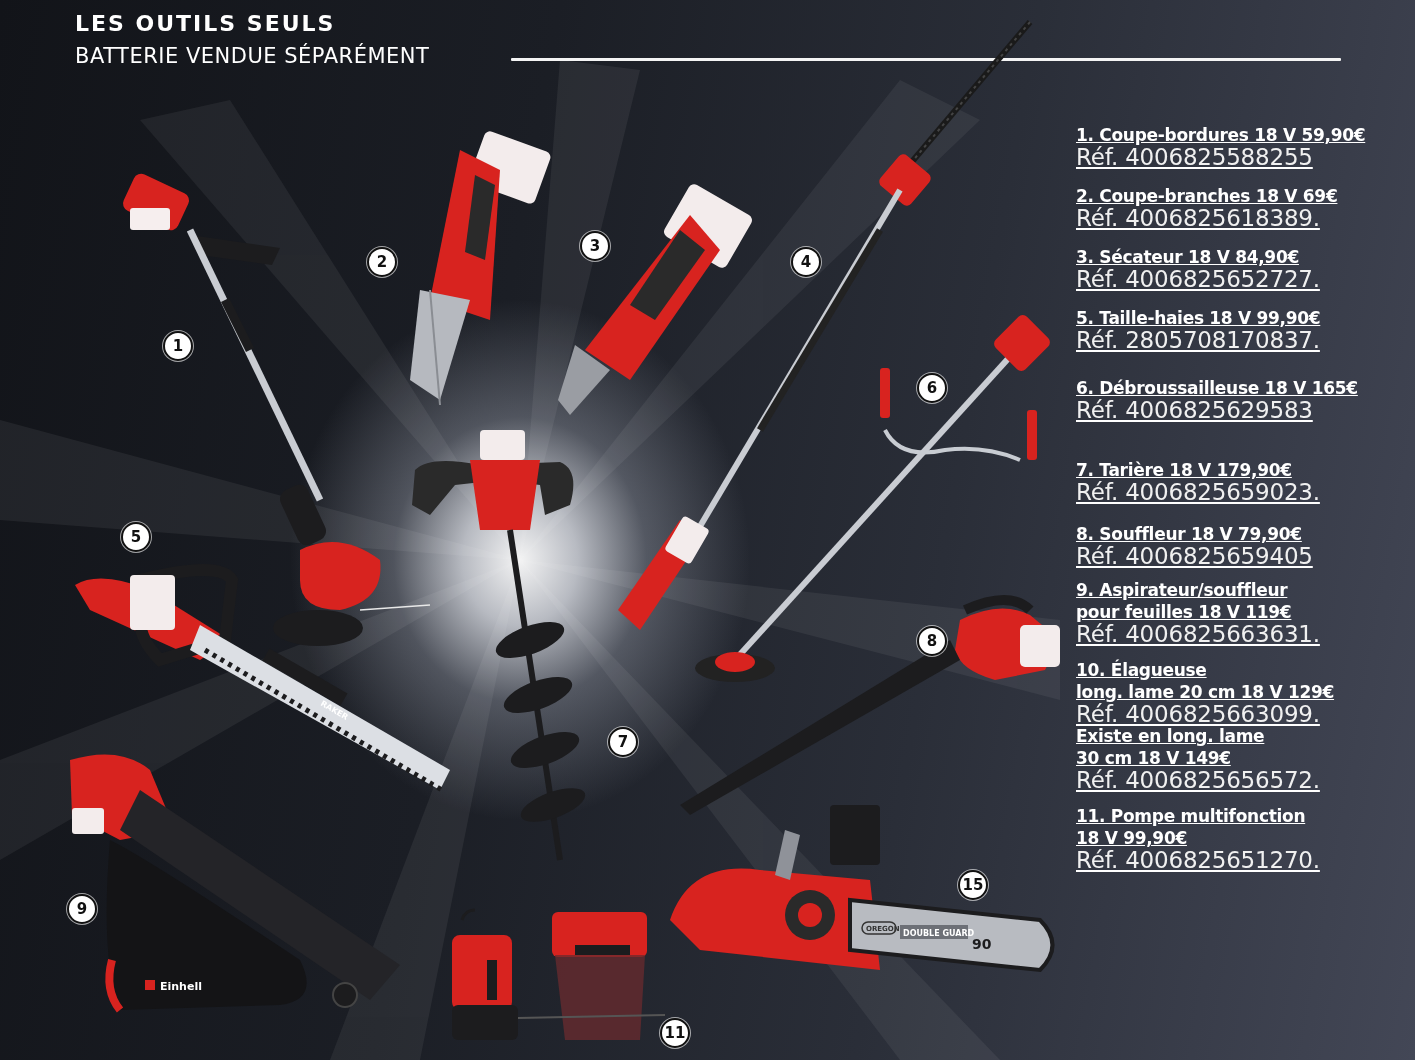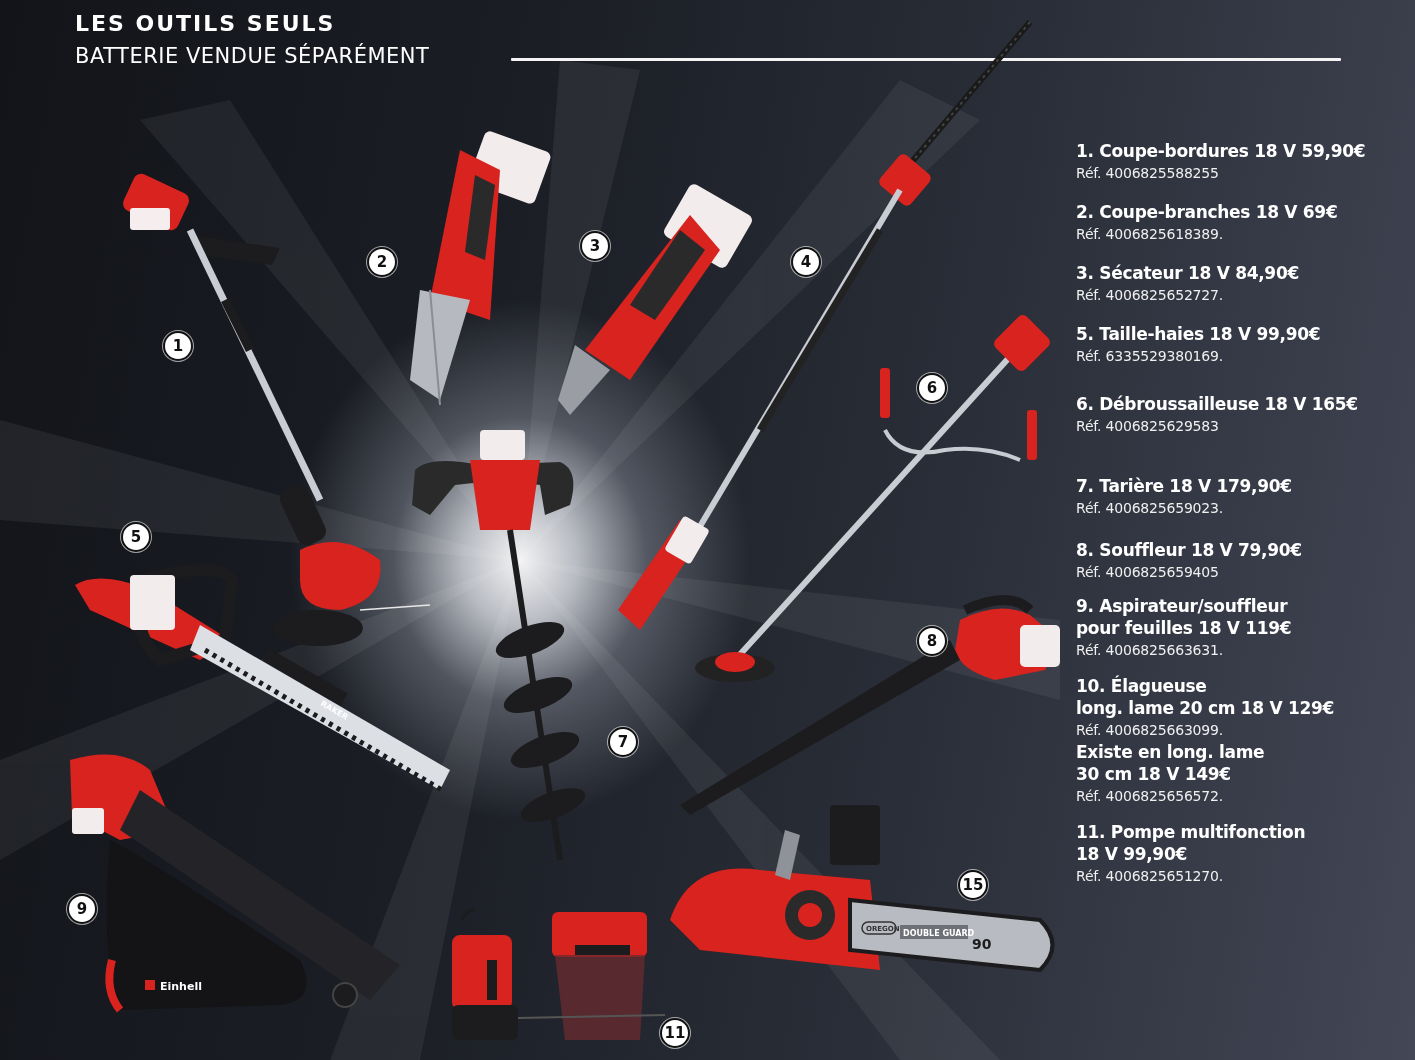--- a/index.html
+++ b/index.html
@@ -22,28 +22,28 @@
     letter-spacing: 2px; line-height: 36px; margin: 0;
   }
   .subtitle {
     font-family: "DejaVu Sans", sans-serif; font-size: 21px; letter-spacing: 0.5px;
     line-height: 28px; margin: 0;
   }
   .rule {
     position: absolute; left: 511px; top: 58px; width: 830px; height: 3px;
     background: #f4f4f4; border-radius: 1px;
   }
-  .list { position: absolute; left: 1076px; top: 140px; width: 330px; }
+  .list { position: absolute; left: 1076px; top: 124px; width: 330px; text-decoration: underline; }
   .item { margin-bottom: 17px; }
   .item .name {
     font-family: "DejaVu Sans", sans-serif; font-weight: bold; font-size: 17px;
     line-height: 22px; letter-spacing: -0.3px; display: block;
   }
   .item .ref {
-    font-family: "DejaVu Sans", sans-serif; font-size: 14px; line-height: 22px;
+    font-family: "DejaVu Sans", sans-serif; font-size: 23px; line-height: 22px;
     letter-spacing: -0.2px; display: block; color: #f0f0f0;
   }
   .badge {
     position: absolute; width: 26px; height: 26px; border-radius: 50%;
     background: #fff; color: #111; border: 2px solid #111;
     font-family: "DejaVu Sans", sans-serif; font-weight: bold; font-size: 15px;
     display: flex; align-items: center; justify-content: center;
     box-shadow: 0 0 0 1px rgba(255,255,255,0.6);
   }
   .tool { position: absolute; left: 0; top: 0; }
@@ -208,21 +208,21 @@
   <div class="item">
     <span class="name">2. Coupe-branches 18 V 69€</span>
     <span class="ref">Réf. 4006825618389.</span>
   </div>
   <div class="item">
     <span class="name">3. Sécateur 18 V 84,90€</span>
     <span class="ref">Réf. 4006825652727.</span>
   </div>
   <div class="item" style="margin-bottom:26px">
     <span class="name">5. Taille-haies 18 V 99,90€</span>
-    <span class="ref">Réf. 6335529380169.</span>
+    <span class="ref">Réf. 2805708170837.</span>
   </div>
   <div class="item" style="margin-bottom:38px">
     <span class="name">6. Débroussailleuse 18 V 165€</span>
     <span class="ref">Réf. 4006825629583</span>
   </div>
   <div class="item" style="margin-bottom:20px">
     <span class="name">7. Tarière 18 V 179,90€</span>
     <span class="ref">Réf. 4006825659023.</span>
   </div>
   <div class="item" style="margin-bottom:12px">

